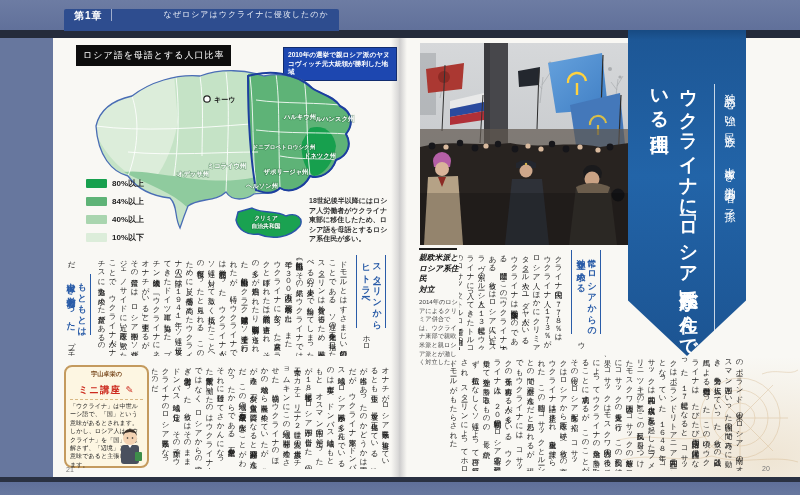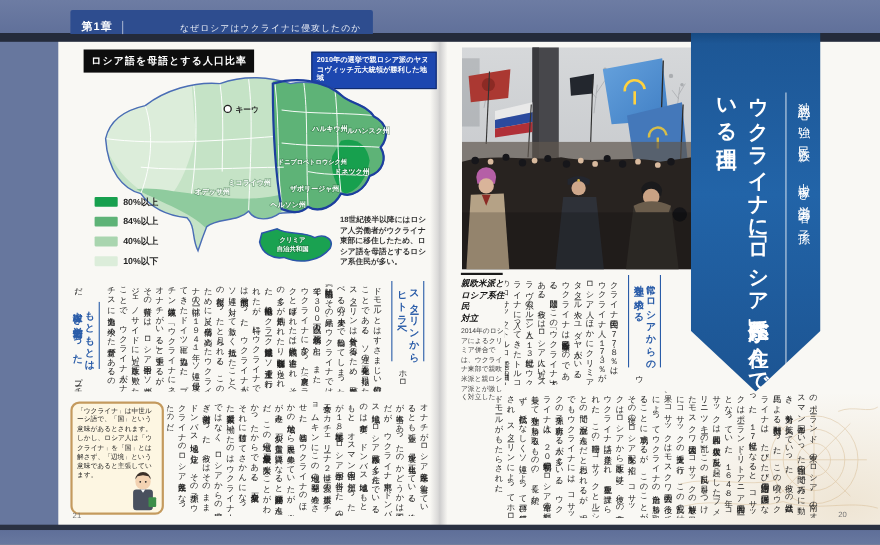--- a/index.html
+++ b/index.html
@@ -10,27 +10,27 @@
             background:linear-gradient(180deg,#6d7ca3,#60709a);}
   .navy-bar{position:absolute;left:0;top:30px;width:800px;height:8px;background:#242b3b;}
   .bottom-dark{position:absolute;left:0;top:477px;width:800px;height:5px;background:#2a3142;}
   .bottom-band{position:absolute;left:0;top:482px;width:800px;height:13px;
                background:linear-gradient(180deg,#5f6f99,#68789f);}
   .page{position:absolute;left:53px;top:37px;width:747px;height:441px;background:#f9f8f4;}
   .gutter{position:absolute;left:391px;top:37px;width:16px;height:441px;
           background:linear-gradient(90deg,rgba(0,0,0,0),rgba(55,55,70,.16) 45%,rgba(55,55,70,.22) 55%,rgba(0,0,0,0));}
   
   .chapter-tab{position:absolute;left:64px;top:9px;height:22px;background:#2e4d8f;
-               border-radius:2px 2px 0 0;display:flex;align-items:flex-end;padding:0 10px;gap:8px;}
+               border-radius:2px 2px 0 0;display:flex;align-items:flex-start;padding:0 10px;gap:8px;}
   .chapter-no{color:#fff;font-weight:bold;font-size:10px;letter-spacing:1px;}
   .tab-div{width:1px;height:12px;background:rgba(255,255,255,.55);}
   .chapter-title{color:#e9edf6;font-size:8px;letter-spacing:1px;padding-left:44px;}
   
   .map-title{position:absolute;left:76px;top:45px;background:#0d0d0d;color:#fff;
-             font-weight:bold;font-size:9px;letter-spacing:1px;padding:4px 7px;}
+             font-weight:normal;font-size:9px;letter-spacing:1px;padding:4px 7px;}
   .callout{position:absolute;left:283px;top:47px;width:104px;background:#1d47b0;
            border:1px solid #122c6e;color:#fff;font-size:6.6px;line-height:8.6px;
            padding:3px 4px;font-weight:bold;}
   .callout-line{position:absolute;left:301px;top:79px;width:2px;height:34px;background:#1d3f9e;}
   .legend{position:absolute;left:86px;top:178px;}
   .legend-row{display:flex;align-items:center;margin-bottom:7px;justify-content:space-between;}
   .swatch{width:21px;height:9px;margin-right:5px;border-radius:1px;}
   .legend-label{font-size:8px;font-weight:bold;color:#222;}
   .map-caption{position:absolute;left:309px;top:196px;width:80px;font-size:7px;
                line-height:9.6px;color:#333;font-weight:bold;}
@@ -184,20 +184,25 @@
       <span>もともとは</span><span>出稼ぎ労働者だった</span>
     </span>
     <span>プーチン大統領はウクライナのネ</span>
   </div>
 
   <div class="vtext band-ll">
     <span>オナチがロシア系住民を迫害しているとも主張し、侵攻を正当化している。迫害が本当にあったのかどうかは不明だが、ウクライナ東部、ドンバス地域にロシア系移民が多く住んでいるのは事実だ。ドンバス地域はもともと、オスマン帝国の領土だったが１８世紀後半、ロシア帝国が併合した。時の女帝エカチェリーナ２世は愛人の貴族ポチョムキンにこの地域の開発を進めさせた。当初はウクライナのほかの地域から農民を集めていたが、産業革命が進み、石炭が貴重な資源になると資源開発が進んだ。この地域の石炭埋蔵量が膨大なことがわかったからである。石炭産業や、それに付随してさかんになった製鉄業で働いたのはウクライナ人ではなく、ロシアからの出稼ぎ労働者だった。彼らはそのままドンバス地域に定住し、その子孫がウクライナのロシア系住民となったのだ。</span>
   </div>
 
   <div class="mini-box">
+    <div class="mini-head">
+      <div class="mini-author">宇山卓栄の</div>
+      <div><span class="mini-title">ミニ講座</span>
+           <span class="mini-title">✎</span></div>
+    </div>
     <div class="mini-body">「ウクライナ」は中世ルーシ語で、「国」という意味があるとされます。しかし、ロシア人は「ウクライナ」を「国」とは解さず、「辺境」という意味であると主張しています。</div>
     <svg class="mini-man" width="30" height="36" viewBox="0 0 30 36">
       <circle cx="15" cy="10" r="7" fill="#f3d2b2"></circle>
       <path d="M8,8 a7,7 0 0 1 14,0 l-2,-3 -5,-1 -5,1 Z" fill="#3a2f28"></path>
       <circle cx="12.5" cy="10" r="0.8" fill="#222"></circle>
         <circle cx="17.5" cy="10" r="0.8" fill="#222"></circle>
       <rect x="6" y="17" width="18" height="19" rx="3" fill="#49505e"></rect>
       <path d="M13,17 l2,3 2,-3 Z" fill="#fff"></path>
       <rect x="20" y="24" width="7" height="9" rx="1" fill="#3e8e4a"></rect>
     </svg>

